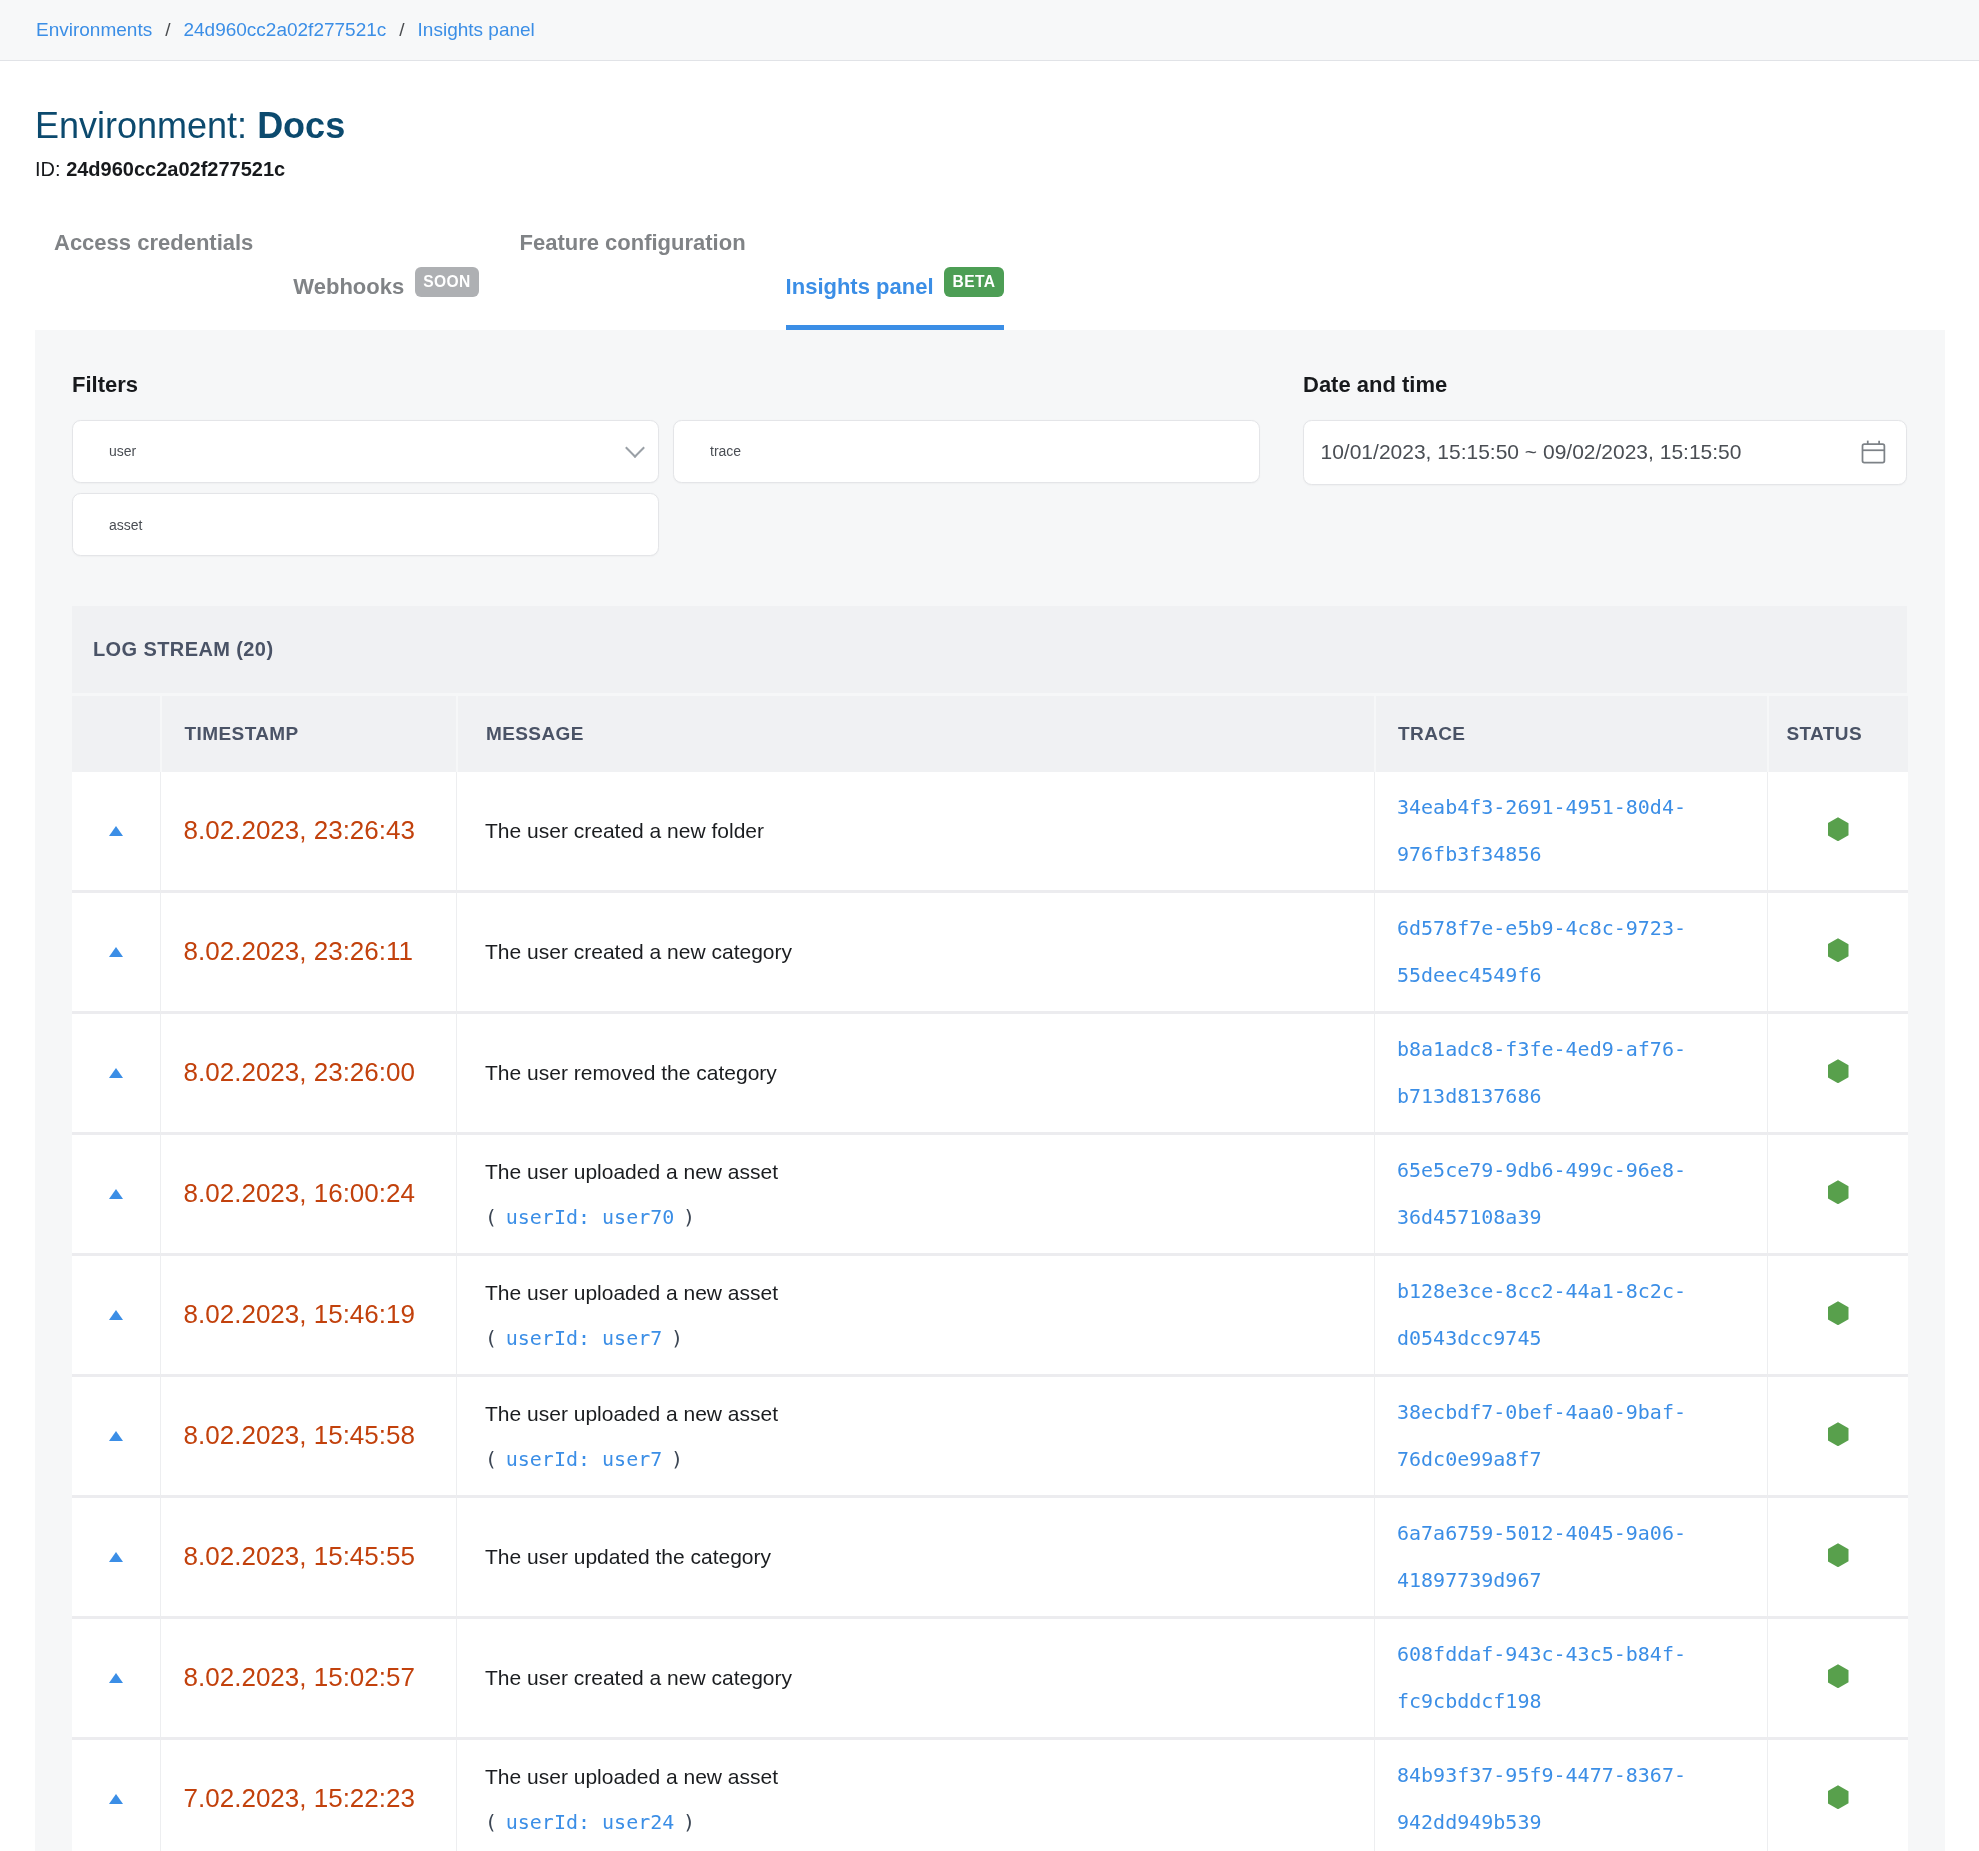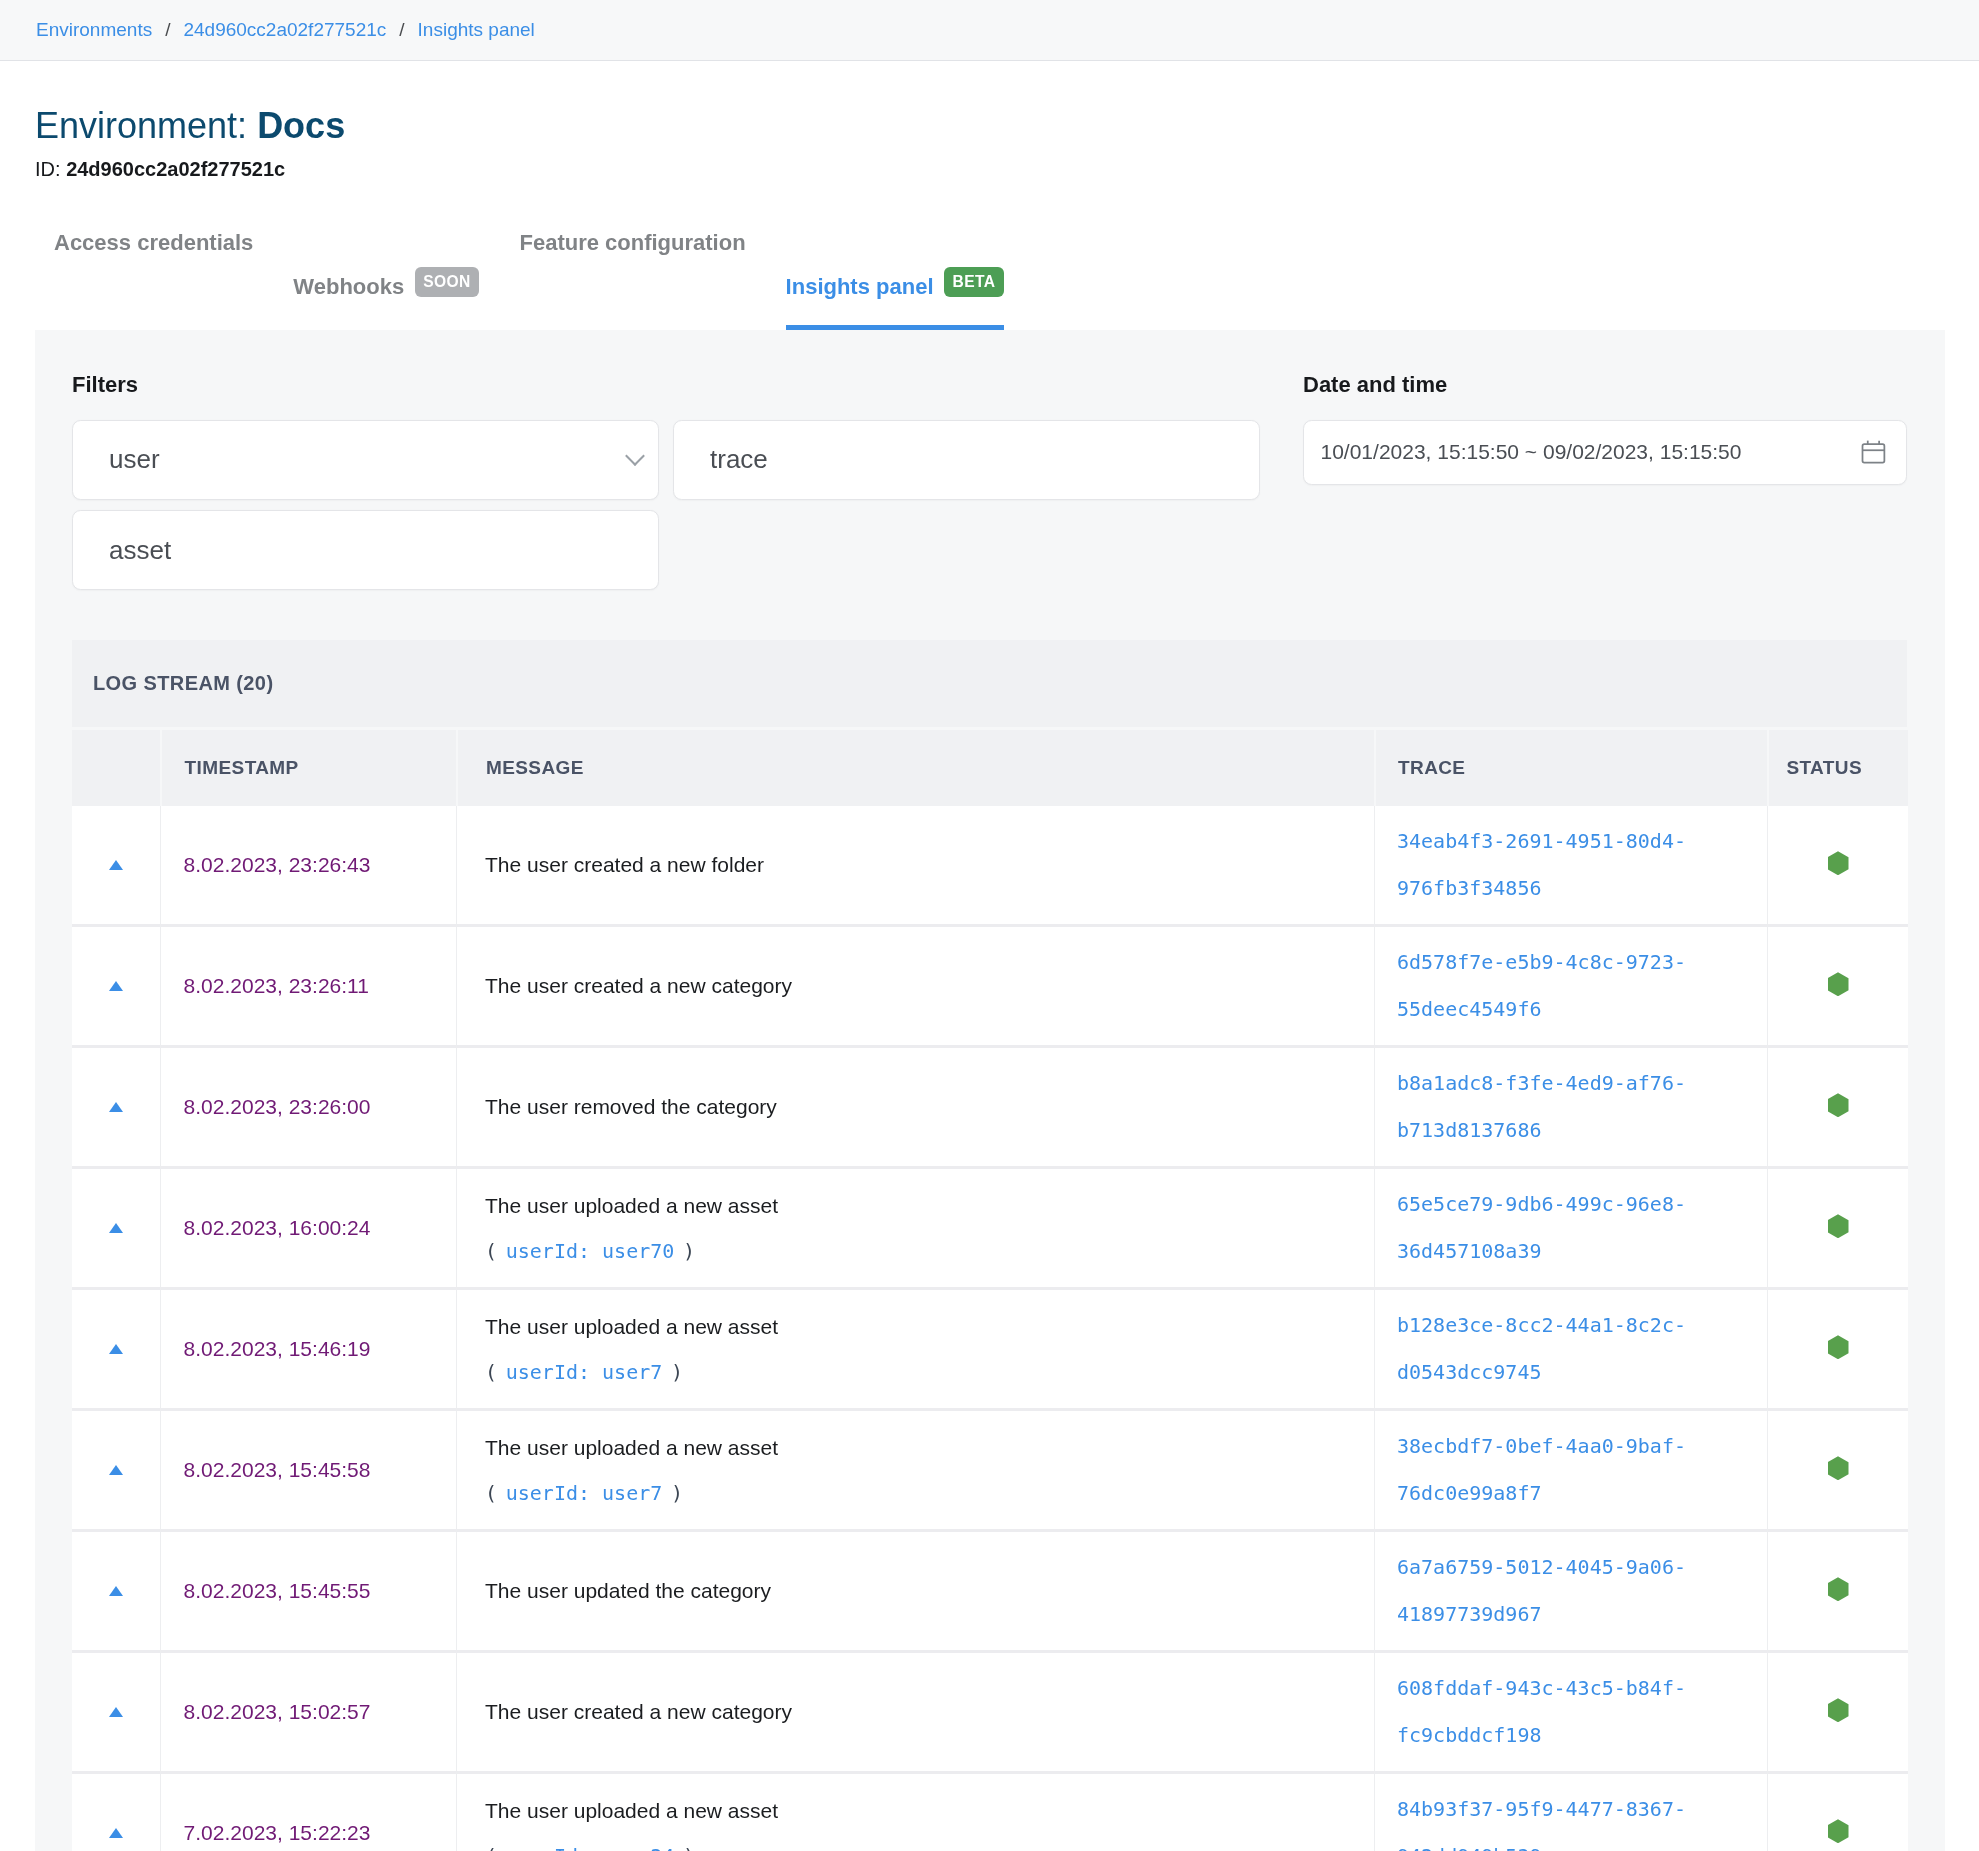--- a/index.html
+++ b/index.html
@@ -72,28 +72,28 @@
     font-size: 22px; font-weight: 700; color: #17191c;
     line-height: 25px;
   }
   .filters-block { width: 1189px; }
   .filters-grid {
     display: grid;
     grid-template-columns: 587px 587px;
     column-gap: 14px; row-gap: 10.4px;
   }
   .finput {
-    height: 80px;
+    height: 63px;
     background: #ffffff;
     border: 1.7px solid #e4e5e8;
     border-radius: 8.7px;
     box-shadow: 0 0.9px 1.7px rgba(0,0,0,0.03);
     display: flex; align-items: center; justify-content: space-between;
     padding: 0 16px 0 36px;
-    font-size: 26px; color: #4a4e54;
+    font-size: 14px; color: #4a4e54;
     cursor: pointer;
   }
   .chev {
     width: 14px; height: 14px;
     border-right: 2.6px solid #9aa0a6;
     border-bottom: 2.6px solid #9aa0a6;
     transform: rotate(45deg);
     margin-top: -7px;
     flex: 0 0 auto;
   }
@@ -157,21 +157,21 @@
 
   .c-exp { text-align: center; }
   .tri {
     display: inline-block;
     width: 0; height: 0;
     border-left: 7px solid transparent;
     border-right: 7px solid transparent;
     border-bottom: 10.4px solid #3b8ee6;
     cursor: pointer;
   }
-  .c-ts { font-size: 21px; color: #701a75; }
+  .c-ts { font-size: 26px; color: #c2410c; }
   .msg { font-size: 21px; color: #1b1d20; line-height: 25px; }
   .meta {
     margin-top: 21px;
     font-family: "DejaVu Sans Mono", monospace;
     font-size: 20px;
   }
   .meta .paren { color: #3c4654; }
   .meta .mval { color: #3b8ee6; margin: 0 8.7px; cursor: pointer; }
   .trace {
     display: inline-block;

